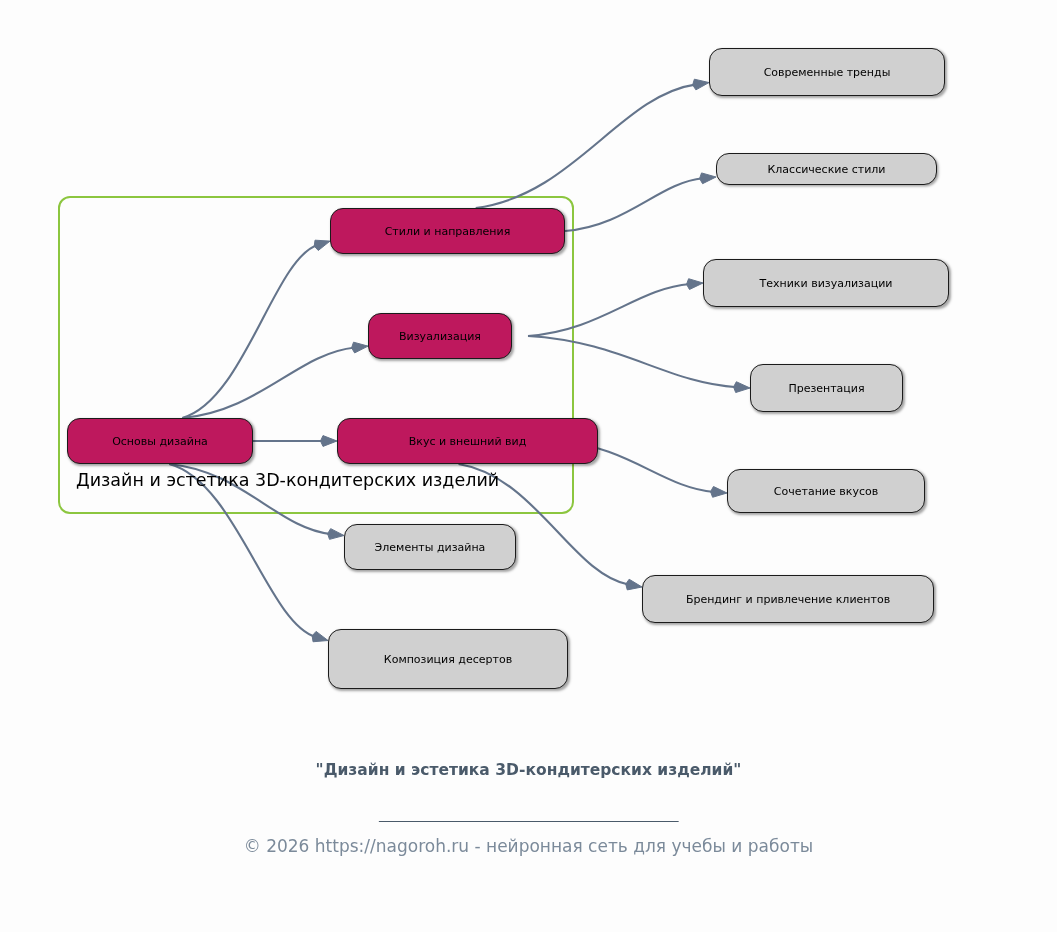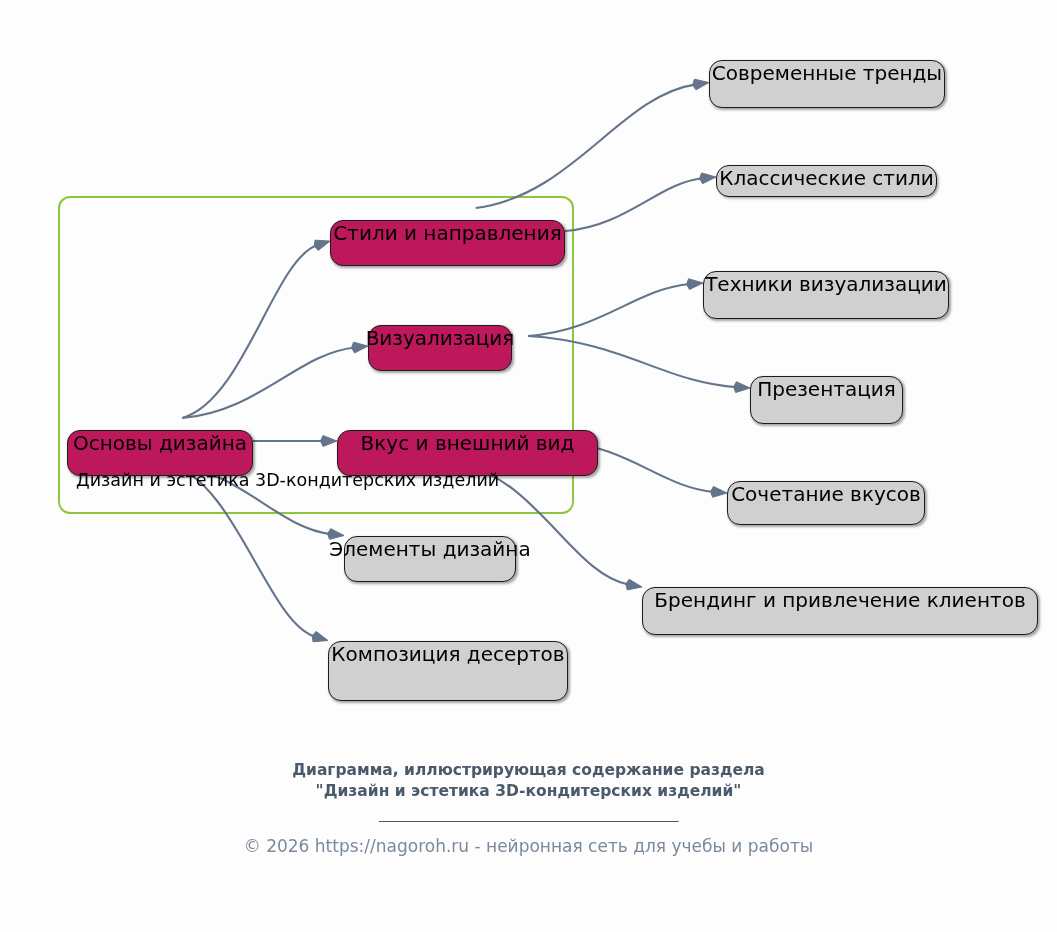--- a/index.html
+++ b/index.html
@@ -56,30 +56,29 @@
     fill: #64748b;
     stroke: #64748b;
     stroke-width: 1;
   }
 
   
   .node {
     position: absolute;
     box-sizing: border-box;
     display: flex;
-    align-items: flex-start;
+    align-items: center;
     justify-content: center;
     border-radius: 13px;
     border: 1.6px solid #1b1b1b;
-    font-size: 20px;
+    font-size: 11px;
     font-family: "DejaVu Sans", sans-serif;
     white-space: nowrap;
     z-index: 4;
     box-shadow: 1.5px 1.5px 2.5px rgba(0,0,0,0.35);
-    margin-top: 12px;
   }
   .node.purple {
     background: #be185d;
     color: #000000;
   }
   .node.grey {
     background: #d0d0d0;
     color: #000000;
   }
 
@@ -174,31 +173,30 @@
       </div>
       <div class="node grey" style="left: 703px; top: 259px; width: 246px; height: 48px;">
         <span>Техники визуализации</span>
       </div>
       <div class="node grey" style="left: 750px; top: 364px; width: 153px; height: 48px;">
         <span>Презентация</span>
       </div>
       <div class="node grey" style="left: 727px; top: 469px; width: 198px; height: 44px;">
         <span>Сочетание вкусов</span>
       </div>
-      <div class="node grey" style="left: 642px; top: 575px; width: 396px; height: 48px;">
+      <div class="node grey" style="left: 642px; top: 575px; width: 292px; height: 48px;">
         <span>Брендинг и привлечение клиентов</span>
       </div>
       <div class="node grey" style="left: 344px; top: 524px; width: 172px; height: 46px;">
         <span>Элементы дизайна</span>
       </div>
       <div class="node grey" style="left: 328px; top: 629px; width: 240px; height: 60px;">
         <span>Композиция десертов</span>
       </div>
     </div>
 
   <div class="caption" style="top:760px">
-    <div>Диаграмма, иллюстрирующая содержание раздела</div>
     <div>"Дизайн и эстетика 3D-кондитерских изделий"</div>
   </div>
   <div class="divider" style="top:806px">______________________________________________</div>
   <div class="copyright" style="top:836px">© 2026 https://nagoroh.ru - нейронная сеть для учебы и работы</div>
 
 </div>
 
 </body></html>

